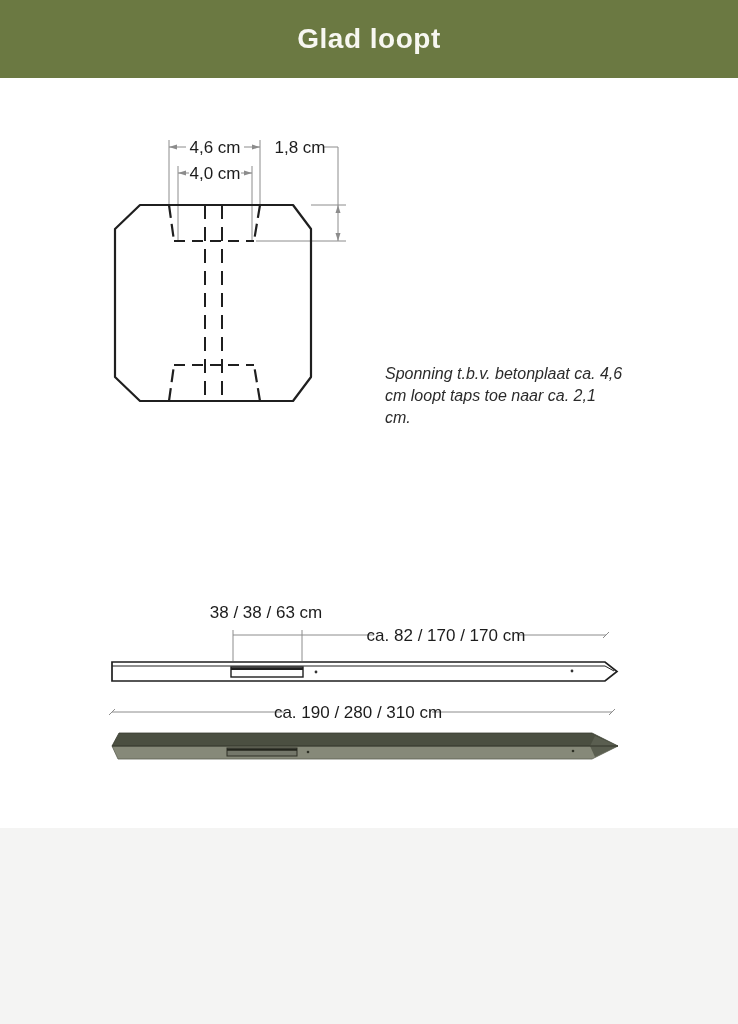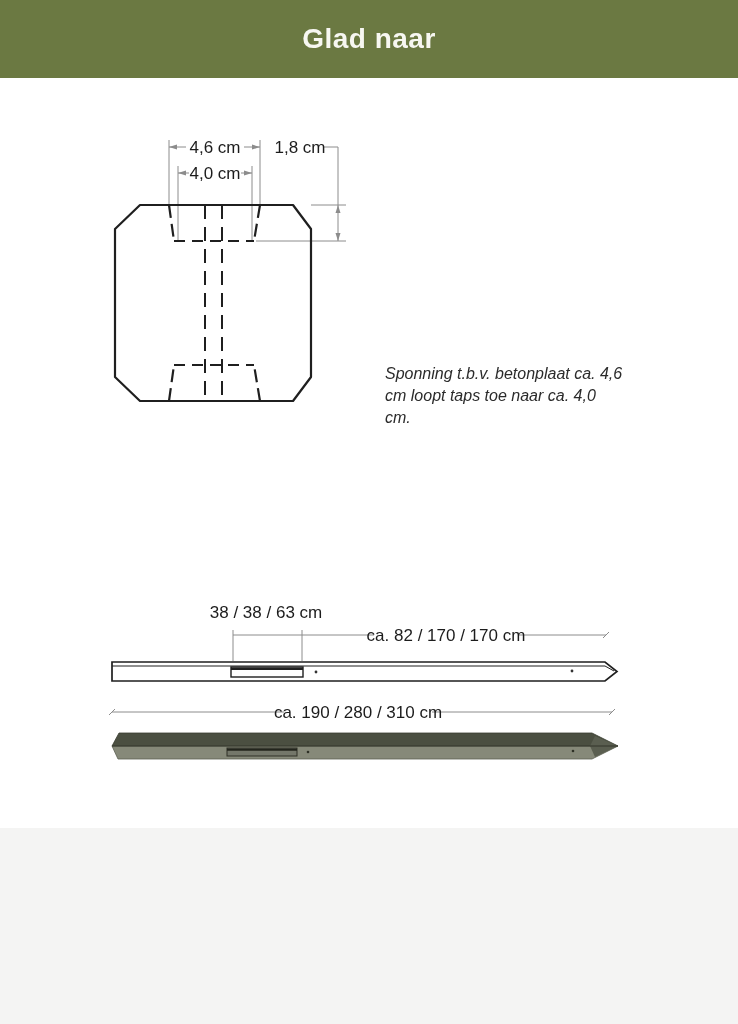--- a/index.html
+++ b/index.html
@@ -25,21 +25,21 @@
 
   
   .selector{position:absolute;left:0;top:828px;width:738px;height:196px;background:#f4f4f3;}
 </style>
 </head>
 <body>
 
 <div class="page">
 
   <div class="header">
-    <h1>Glad naar</h1>
+    <h1>Glad loopt</h1>
   </div>
 
   <svg id="cross-svg" class="diagram" width="260" height="290" viewBox="90 128 260 290">
 
     <g stroke="#8c8c8c" stroke-width="1" fill="none">
       <line x1="169" y1="140" x2="169" y2="205"></line>
       <line x1="260" y1="140" x2="260" y2="205"></line>
       <line x1="178" y1="166" x2="178" y2="240"></line>
       <line x1="252" y1="166" x2="252" y2="240"></line>
 
@@ -77,21 +77,21 @@
 
       <line x1="205" y1="205" x2="205" y2="401" stroke-dasharray="14 8" stroke-width="2"></line>
       <line x1="222" y1="205" x2="222" y2="401" stroke-dasharray="14 8" stroke-width="2"></line>
 
       <line x1="169" y1="401" x2="174" y2="365" stroke-dasharray="13 6"></line>
       <line x1="260" y1="401" x2="254" y2="365" stroke-dasharray="13 6"></line>
       <line x1="174" y1="365" x2="254" y2="365" stroke-dasharray="11 7"></line>
     </g>
   </svg>
 
-  <div class="note">Sponning t.b.v. betonplaat ca. 4,6 cm loopt taps toe naar ca. 4,0 cm.</div>
+  <div class="note">Sponning t.b.v. betonplaat ca. 4,6 cm loopt taps toe naar ca. 2,1 cm.</div>
 
   <svg id="side-svg" class="diagram" width="535" height="95" viewBox="95 595 535 95">
 
     <g stroke="#8c8c8c" stroke-width="1" fill="none">
       <line x1="233" y1="630" x2="233" y2="661"></line>
       <line x1="302" y1="630" x2="302" y2="661"></line>
       <line x1="233" y1="635" x2="374" y2="635"></line>
       <line x1="519" y1="635" x2="606" y2="635"></line>
       <line x1="603" y1="638" x2="609" y2="632"></line>
     </g>

